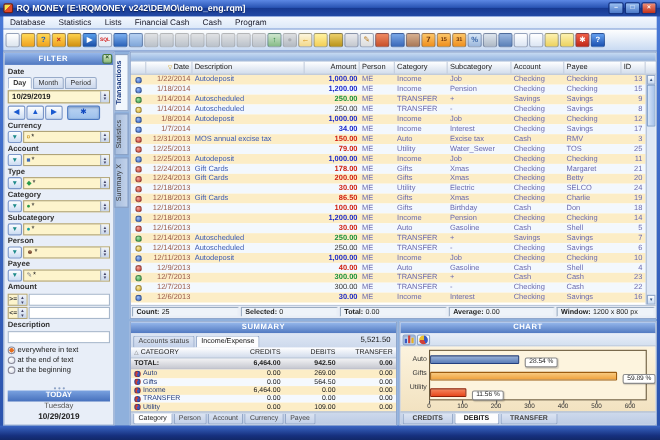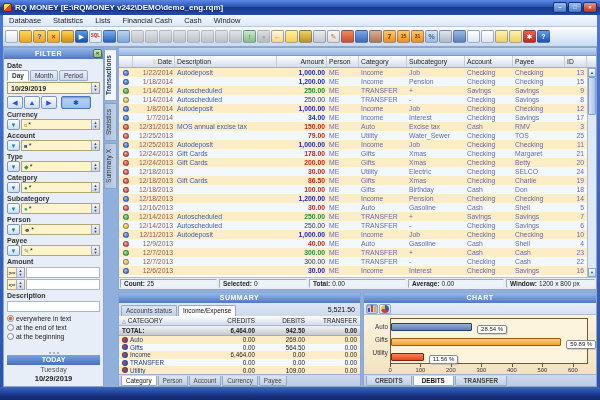--- a/index.html
+++ b/index.html
@@ -168,21 +168,21 @@
         <div class="wbtn">□</div>
         <div class="wbtn cls">×</div>
       </span>
   </div>
   <div class="menubar" id="menubar">
       <div class="mitem">Database</div>
       <div class="mitem">Statistics</div>
       <div class="mitem">Lists</div>
       <div class="mitem">Financial Cash</div>
       <div class="mitem">Cash</div>
-      <div class="mitem">Window</div>
+      <div class="mitem">Program</div>
     </div>
   <div class="toolbar" id="toolbar">
       <div class="ticon" style="background: linear-gradient(rgb(255, 255, 255), rgb(221, 229, 239));"></div>
       <div class="ticon" style="background: linear-gradient(rgb(255, 217, 87), rgb(239, 162, 31));"></div>
       <div class="ticon" style="background: linear-gradient(rgb(255, 217, 87), rgb(239, 162, 31));">
         <span class="tg" style="color: rgb(27, 95, 184);">?</span>
       </div>
       <div class="ticon" style="background: linear-gradient(rgb(255, 217, 87), rgb(239, 162, 31));">
         <span class="tg" style="color: rgb(192, 40, 24);">×</span>
       </div>

